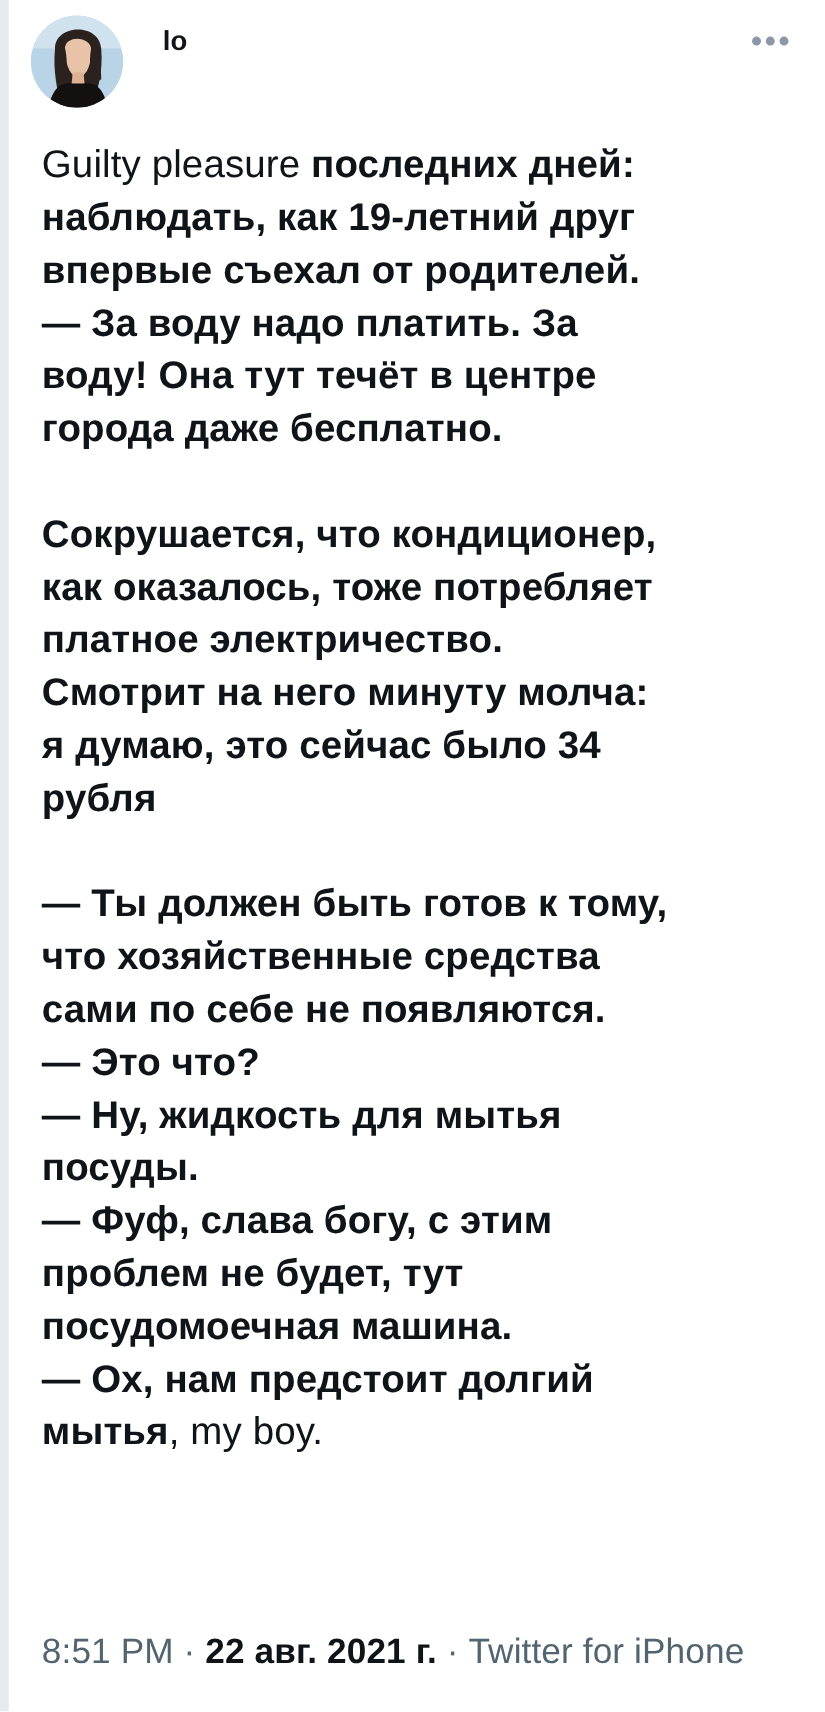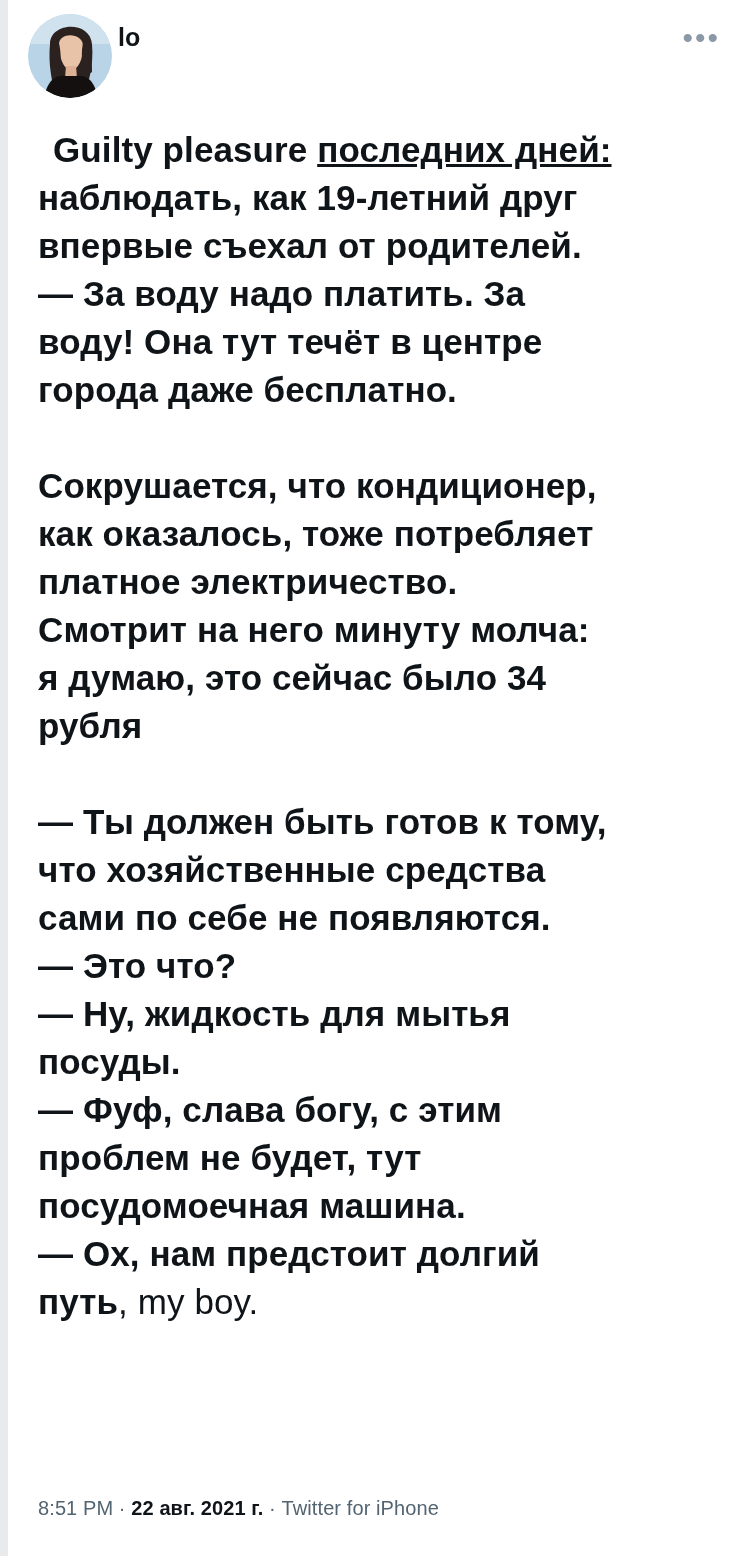--- a/index.html
+++ b/index.html
@@ -46,21 +46,21 @@
     height: 84px;
     border-radius: 50%;
     overflow: hidden;
     flex: 0 0 auto;
     background: #cfe3f0;
     position: relative;
   }
   .avatar svg { display: block; width: 84px; height: 84px; }
 
   .names {
-    margin-left: 6px;
+    margin-left: 36px;
     padding-top: 8px;
     flex: 1 1 auto;
     min-width: 0;
   }
   .display-name {
     font-size: 25px;
     font-weight: bold;
     line-height: 30px;
     color: #0f1419;
     letter-spacing: 0.1px;
@@ -90,21 +90,21 @@
     color: #0f1419;
     white-space: pre-wrap;
     word-wrap: break-word;
     letter-spacing: 0.1px;
   }
 
   .footer {
     position: absolute;
     left: 38px;
     bottom: 36px;
-    font-size: 20px;
+    font-size: 32px;
     color: #536471;
     letter-spacing: 0.1px;
     margin-top: 36px;
   }
   .footer .strong { font-weight: bold; color: #0f1419; }
   .footer .sep { color: #536471; }
   .footer .src { color: #536471; }
 </style>
 </head>
 <body>
@@ -140,21 +140,21 @@
       </svg>
     </div>
 
     <div class="names">
       <div class="display-name">lo</div>
     </div>
 
     <div class="more-btn">•••</div>
   </div>
 
-  <div class="body-text"><span style="font-weight: bold; margin-left: 15px;">Guilty pleasure </span><span style="font-weight: bold; text-decoration: underline;">последних дней:</span><span style="font-weight: bold;">
+  <div class="body-text"><span style="font-weight: normal;">Guilty pleasure </span><span style="font-weight: bold;">последних дней:</span><span style="font-weight: bold;">
 наблюдать, как 19-летний друг
 впервые съехал от родителей.
 — За воду надо платить. За
 воду! Она тут течёт в центре
 города даже бесплатно.
 
 Сокрушается, что кондиционер,
 как оказалось, тоже потребляет
 платное электричество.
 Смотрит на него минуту молча:
@@ -164,21 +164,21 @@
 — Ты должен быть готов к тому,
 что хозяйственные средства
 сами по себе не появляются.
 — Это что?
 — Ну, жидкость для мытья
 посуды.
 — Фуф, слава богу, с этим
 проблем не будет, тут
 посудомоечная машина.
 — Ох, нам предстоит долгий
-</span><span style="font-weight: bold;">путь</span><span style="font-weight: normal; margin-top: 32px;">, my boy.</span></div>
+</span><span style="font-weight: bold;">мытья</span><span style="font-weight: normal; margin-top: 32px;">, my boy.</span></div>
 
   <div class="footer">
     <span>8:51 PM</span>
     <span class="sep">·</span>
     <span class="strong">22 авг. 2021 г.</span>
     <span class="sep">·</span>
     <span class="src">Twitter for iPhone</span>
   </div>
 
 </div>

